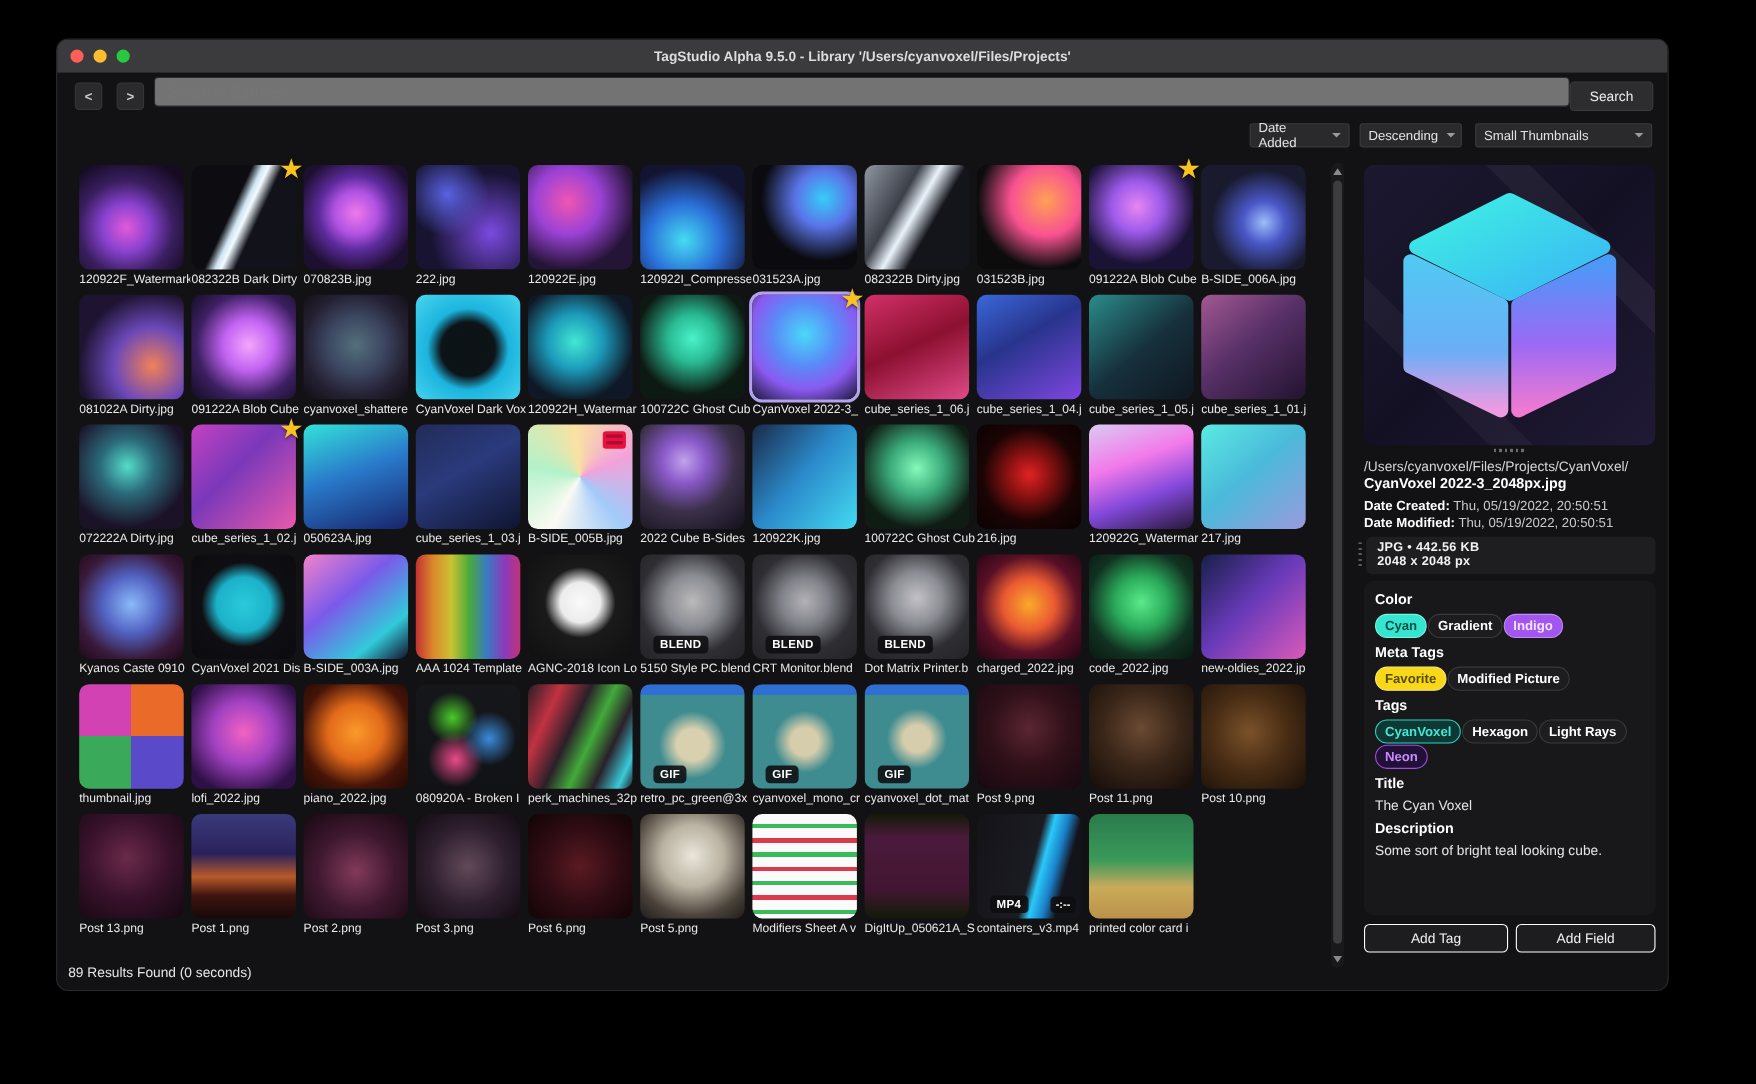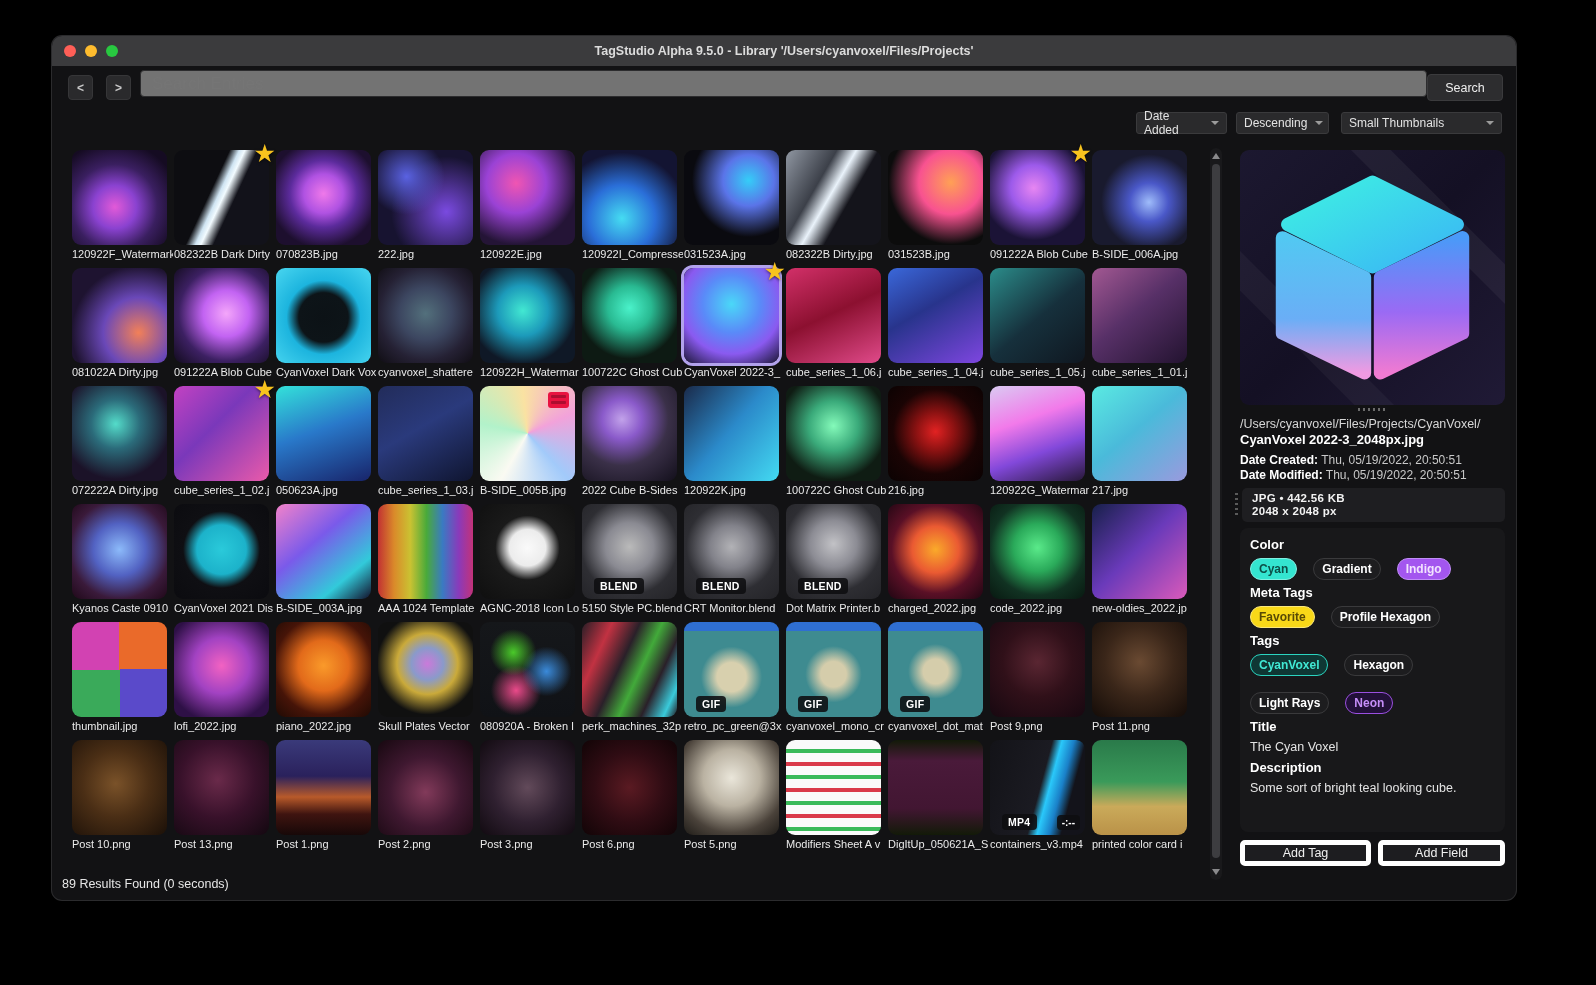--- a/index.html
+++ b/index.html
@@ -52,24 +52,24 @@
   .resize-dots { position:absolute; left:1188px; top:372px; width:265px; height:4px; display:flex; justify-content:center; }
   .resize-dots i { width:30px; height:3px; background:repeating-linear-gradient(90deg,#6a6a6a 0 2px,transparent 2px 5px); }
   .fpath { position:absolute; left:1188px; top:381px; width:268px; font-size:12.5px; color:#d6d6d6; }
   .fname { position:absolute; left:1188px; top:396px; width:268px; font-size:13px; font-weight:700; color:#fff; }
   .dates { position:absolute; left:1188px; top:417px; width:268px; font-size:12px; line-height:15px; color:#c9c9c9; }
   .dates b { color:#fff; }
   .info-handle { position:absolute; left:1183px; top:457px; width:3px; height:24px; background:repeating-linear-gradient(180deg,#5a5a5a 0 2px,transparent 2px 5px); }
   .infobox { position:absolute; left:1190px; top:452px; width:263px; height:34px; background:#1e1e21; border-radius:5px; padding:4px 10px; color:#f2f2f2; font-size:11.5px; font-weight:700; line-height:13px; letter-spacing:.3px; }
   .fields { position:absolute; left:1188px; top:492px; width:265px; height:304px; background:#18181a; border-radius:8px; padding:9px 10px; }
   .f-label { font-size:13px; font-weight:700; color:#fff; margin:5px 0 6px; }
-  .chip-row { display:flex; flex-wrap:wrap; gap:16px; }
+  .chip-row { display:flex; flex-wrap:wrap; gap:1px; }
   .chip { font-size:12px; font-weight:700; padding:3px 8px; border-radius:12px; border:1.5px solid transparent; cursor:pointer; }
   .f-value { font-size:12.5px; color:#e4e4e4; margin:0 0 6px; }
-  .addbtn { position:absolute; top:804px; height:26px; background:#1d1d20; border:5px solid #ffffff; border-radius:5px; color:#f0f0f0; font-size:12.5px; cursor:pointer; }
+  .addbtn { position:absolute; top:804px; height:26px; background:#1d1d20; border:1px solid #ffffff; border-radius:5px; color:#f0f0f0; font-size:12.5px; cursor:pointer; }
   .add-tag { left:1188px; width:131px; }
   .add-field { left:1326px; width:127px; }
 
   .statusbar { position:absolute; left:10px; top:841px; font-size:12.5px; color:#e6e6e6;text-align:right; }
 </style>
 </head>
 <body>
 
 <div class="window">
 
@@ -209,36 +209,36 @@
       <div class="cell">
       <div class="thumb" style="background: radial-gradient(circle at 55% 48%, rgb(244, 166, 250) 0%, rgb(194, 99, 242) 32%, rgb(60, 32, 98) 66%, rgb(23, 14, 38) 95%);">
         
         
         
         
       </div>
       <div class="lbl">091222A Blob Cube</div>
     </div>
       <div class="cell">
+      <div class="thumb" style="background: radial-gradient(circle at 50% 48%, rgb(83, 112, 124) 0%, rgb(60, 70, 96) 38%, rgb(37, 33, 52) 68%, rgb(19, 16, 24) 95%);">
+        
+        
+        
+        
+      </div>
+      <div class="lbl">cyanvoxel_shattere</div>
+    </div>
+      <div class="cell">
       <div class="thumb" style="background: radial-gradient(circle at 50% 52%, rgb(12, 18, 22) 0%, rgb(13, 20, 24) 36%, rgb(28, 180, 222) 54%, rgb(73, 214, 240) 100%);">
         
         
         
         
       </div>
       <div class="lbl">CyanVoxel Dark Vox</div>
-    </div>
-      <div class="cell">
-      <div class="thumb" style="background: radial-gradient(circle at 50% 48%, rgb(83, 112, 124) 0%, rgb(60, 70, 96) 38%, rgb(37, 33, 52) 68%, rgb(19, 16, 24) 95%);">
-        
-        
-        
-        
-      </div>
-      <div class="lbl">cyanvoxel_shattere</div>
     </div>
       <div class="cell">
       <div class="thumb" style="background: radial-gradient(circle at 45% 45%, rgb(66, 232, 210) 0%, rgb(28, 154, 186) 34%, rgb(15, 24, 38) 72%);">
         
         
         
         
       </div>
       <div class="lbl">120922H_Watermar</div>
     </div>
@@ -505,29 +505,20 @@
       <div class="lbl">lofi_2022.jpg</div>
     </div>
       <div class="cell">
       <div class="thumb" style="background: radial-gradient(circle at 50% 46%, rgb(250, 154, 42) 0%, rgb(226, 106, 26) 36%, rgb(70, 20, 8) 70%, rgb(31, 10, 4) 100%);">
         
         
         
         
       </div>
       <div class="lbl">piano_2022.jpg</div>
-    </div>
-      <div class="cell">
-      <div class="thumb" style="background: radial-gradient(circle at 52% 44%, rgb(202, 122, 218) 0%, rgb(138, 154, 202) 22%, rgb(202, 170, 58) 42%, rgb(16, 16, 16) 70%);">
-        
-        
-        
-        
-      </div>
-      <div class="lbl">Skull Plates Vector</div>
     </div>
       <div class="cell">
       <div class="thumb" style="background: radial-gradient(circle at 35% 32%, rgb(74, 202, 42) 0%, rgba(20, 24, 20, 0) 26%), radial-gradient(circle at 70% 52%, rgb(58, 138, 218) 0%, rgba(20, 24, 28, 0) 30%), radial-gradient(circle at 38% 72%, rgb(234, 74, 138) 0%, rgba(24, 20, 24, 0) 28%), linear-gradient(rgb(21, 23, 26), rgb(16, 18, 22));">
         
         
         
         
       </div>
       <div class="lbl">080920A - Broken I</div>
     </div>
@@ -743,21 +734,21 @@
     <div class="chip-row">
 
     <span class="chip" style="background: rgb(52, 229, 208); color: rgb(12, 79, 71); border-color: rgb(127, 240, 226);">Cyan</span>
         <span class="chip" style="background: rgb(29, 29, 31); color: rgb(255, 255, 255); border-color: rgb(58, 58, 60);">Gradient</span>
         <span class="chip" style="background: rgb(163, 86, 239); color: rgb(242, 227, 255); border-color: rgb(192, 140, 247);">Indigo</span>
       </div>
     <div class="f-label">Meta Tags</div>
     <div class="chip-row">
 
     <span class="chip" style="background: rgb(248, 216, 24); color: rgb(88, 74, 5); border-color: rgb(250, 231, 122);">Favorite</span>
-        <span class="chip" style="background: rgb(29, 29, 31); color: rgb(255, 255, 255); border-color: rgb(58, 58, 60);">Profile Hexagon</span>
+        <span class="chip" style="background: rgb(29, 29, 31); color: rgb(255, 255, 255); border-color: rgb(58, 58, 60);">Modified Picture</span>
       </div>
     <div class="f-label">Tags</div>
     <div class="chip-row">
 
     <span class="chip" style="background: rgb(15, 55, 52); color: rgb(65, 233, 212); border-color: rgb(43, 213, 192);">CyanVoxel</span>
         <span class="chip" style="background: rgb(29, 29, 31); color: rgb(255, 255, 255); border-color: rgb(58, 58, 60);">Hexagon</span>
         <span class="chip" style="background: rgb(29, 29, 31); color: rgb(255, 255, 255); border-color: rgb(58, 58, 60);">Light Rays</span>
         <span class="chip" style="background: rgb(34, 16, 56); color: rgb(197, 141, 248); border-color: rgb(154, 79, 224);">Neon</span>
       </div>
     <div class="f-label">Title</div>

